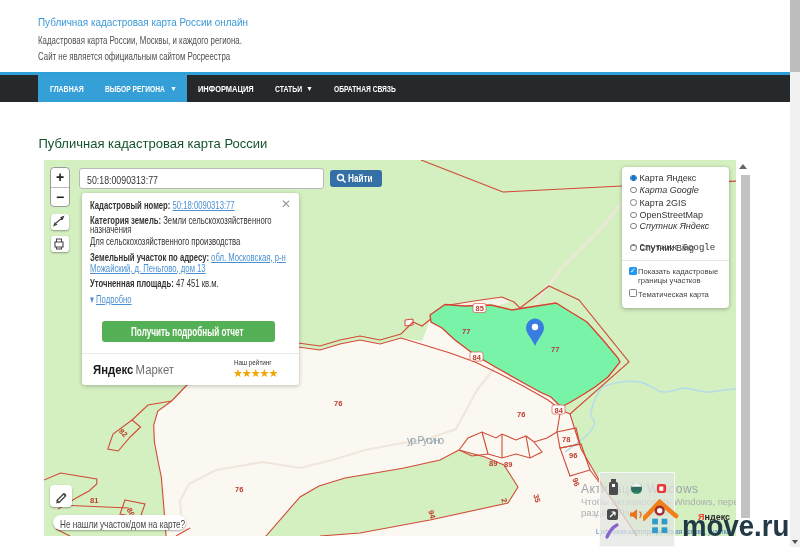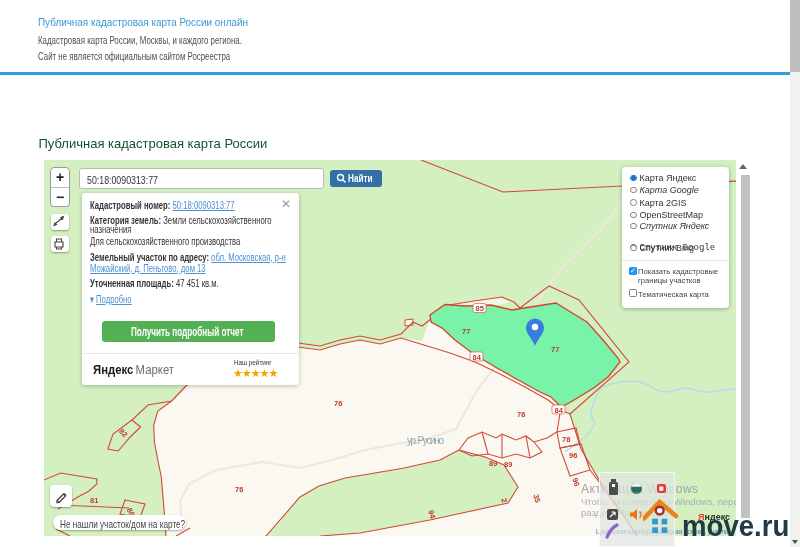--- a/index.html
+++ b/index.html
@@ -111,20 +111,30 @@
 </style>
 </head>
 <body>
 <div id="page">
 
   <div class="abs cx" id="hlink">Публичная кадастровая карта России онлайн</div>
   <div class="abs cx" id="hl2">Кадастровая карта России, Москвы, и каждого региона.</div>
   <div class="abs cx" id="hl3">Сайт не является официальным сайтом Росреестра</div>
 
   <div class="abs" id="blueline"></div>
+  <div class="abs" id="nav">
+    <div class="abs" id="navblue"></div>
+    <div class="abs nav-item" style="left:49.5px; transform:scaleX(.77);">ГЛАВНАЯ</div>
+    <div class="abs nav-item" style="left:105px; transform:scaleX(.74);">ВЫБОР РЕГИОНА</div>
+    <div class="abs nav-item" style="left:170px; font-size:7px; top:10px;">▼</div>
+    <div class="abs nav-item" style="left:198px; transform:scaleX(.83);">ИНФОРМАЦИЯ</div>
+    <div class="abs nav-item" style="left:275px; transform:scaleX(.76);">СТАТЬИ</div>
+    <div class="abs nav-item" style="left:306px; font-size:7px; top:10px;">▼</div>
+    <div class="abs nav-item" style="left:333.5px; transform:scaleX(.74);">ОБРАТНАЯ СВЯЗЬ</div>
+  </div>
 
   <div class="abs cx" id="ptitle">Публичная кадастровая карта России</div>
 
   <div class="abs" id="map">
     <svg width="692" height="376" viewBox="0 0 692 376">
       <rect x="0" y="0" width="692" height="376" fill="#d4efc0"></rect>
 
       <polygon fill="#faf8f0" points="143,225 254,187 276,190 296,184 316,180 336,184 357,178
         378,181 386,160 398,168 411,180 431,195 453,208 476,221 496,232 507,237 517,247
         526,254 537,289 561,330 581,358 593,376 122,376 120.7,358 119,337 117.3,317 113.8,300

